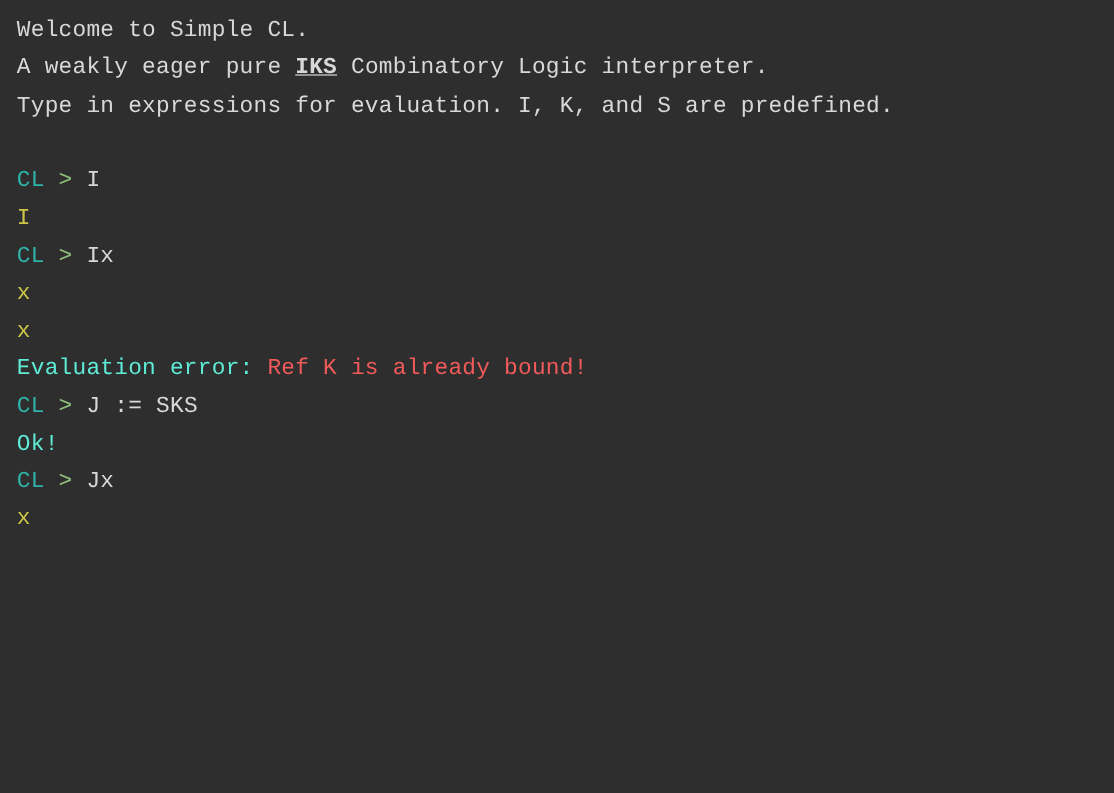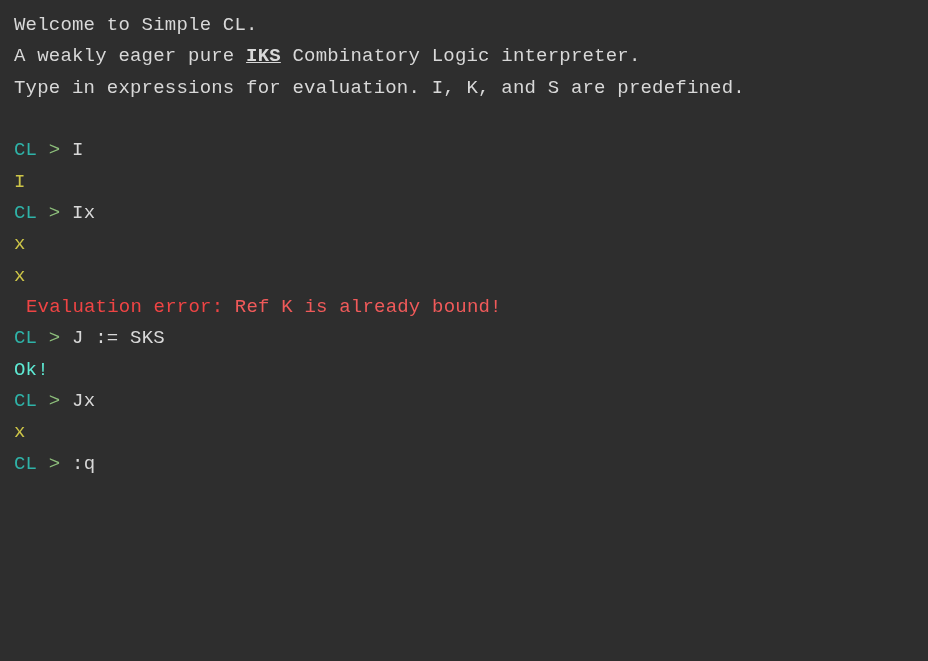--- a/index.html
+++ b/index.html
@@ -29,22 +29,21 @@
     .prompt-gt {
       color: #8ec07c;
     }
     .input-text {
       color: #d8d8d8;
     }
     .result-yellow {
       color: #cdc548;
     }
     .error-label {
-      color: #ef4444;
-      margin-left: 12px;
+      color: #5eead4;
     }
     .error-msg {
       color: #f05a5a;
     }
     .ok {
       color: #5eead4;
     }
     .blank {
       height: 1.65em;
     }
@@ -84,17 +83,14 @@
   <div>
     <span class="prompt-cl">CL</span><span class="prompt-gt"> &gt; </span><span class="input-text">J := SKS</span>
   </div>
   <div class="ok">Ok!</div>
 
   <div>
     <span class="prompt-cl">CL</span><span class="prompt-gt"> &gt; </span><span class="input-text">Jx</span>
   </div>
   <div class="result-yellow">x</div>
 
-  <div>
-    <span class="prompt-cl">CL</span><span class="prompt-gt"> &gt; </span><span class="input-text">:q</span>
-  </div>
 
 </div>
 
 </body></html>

